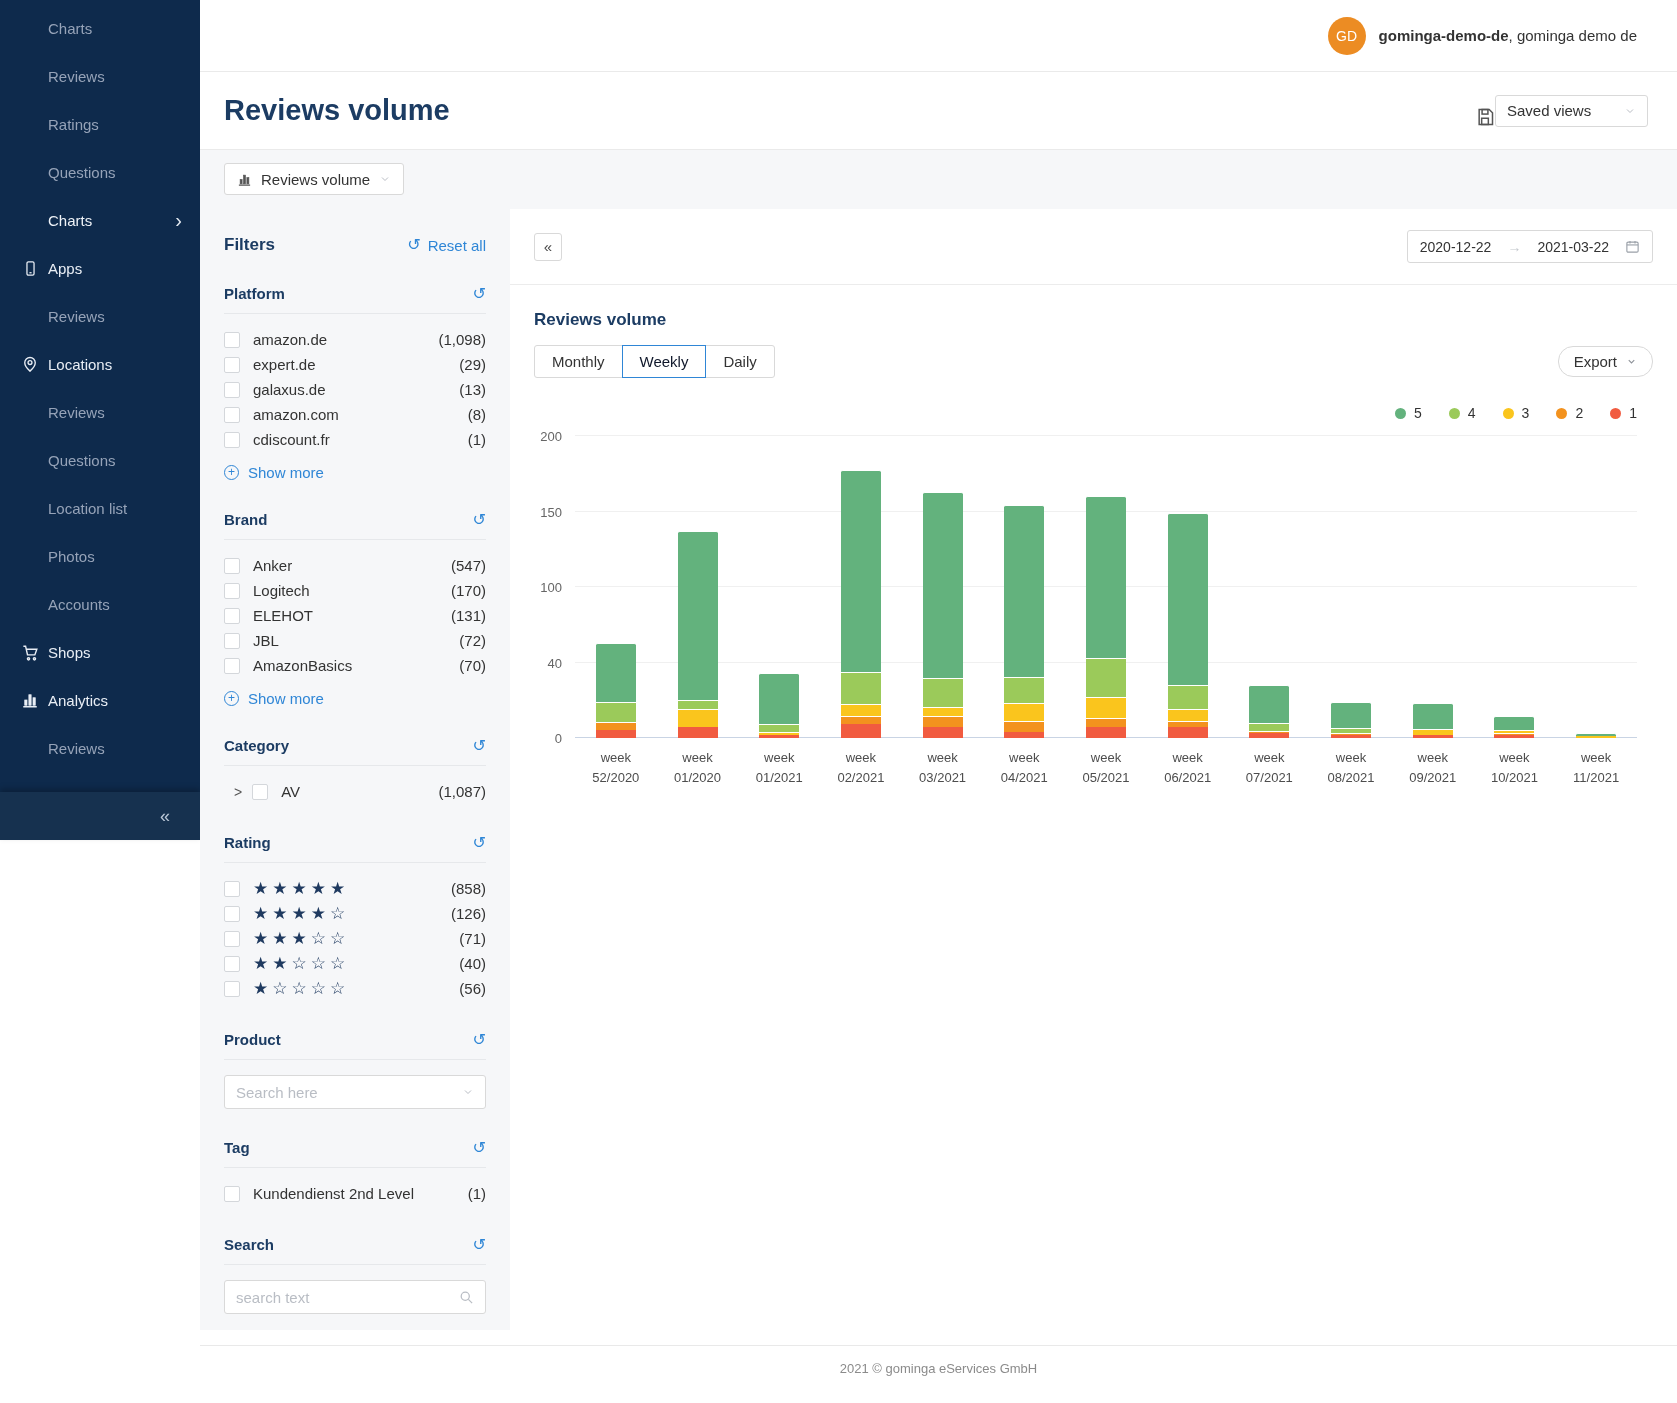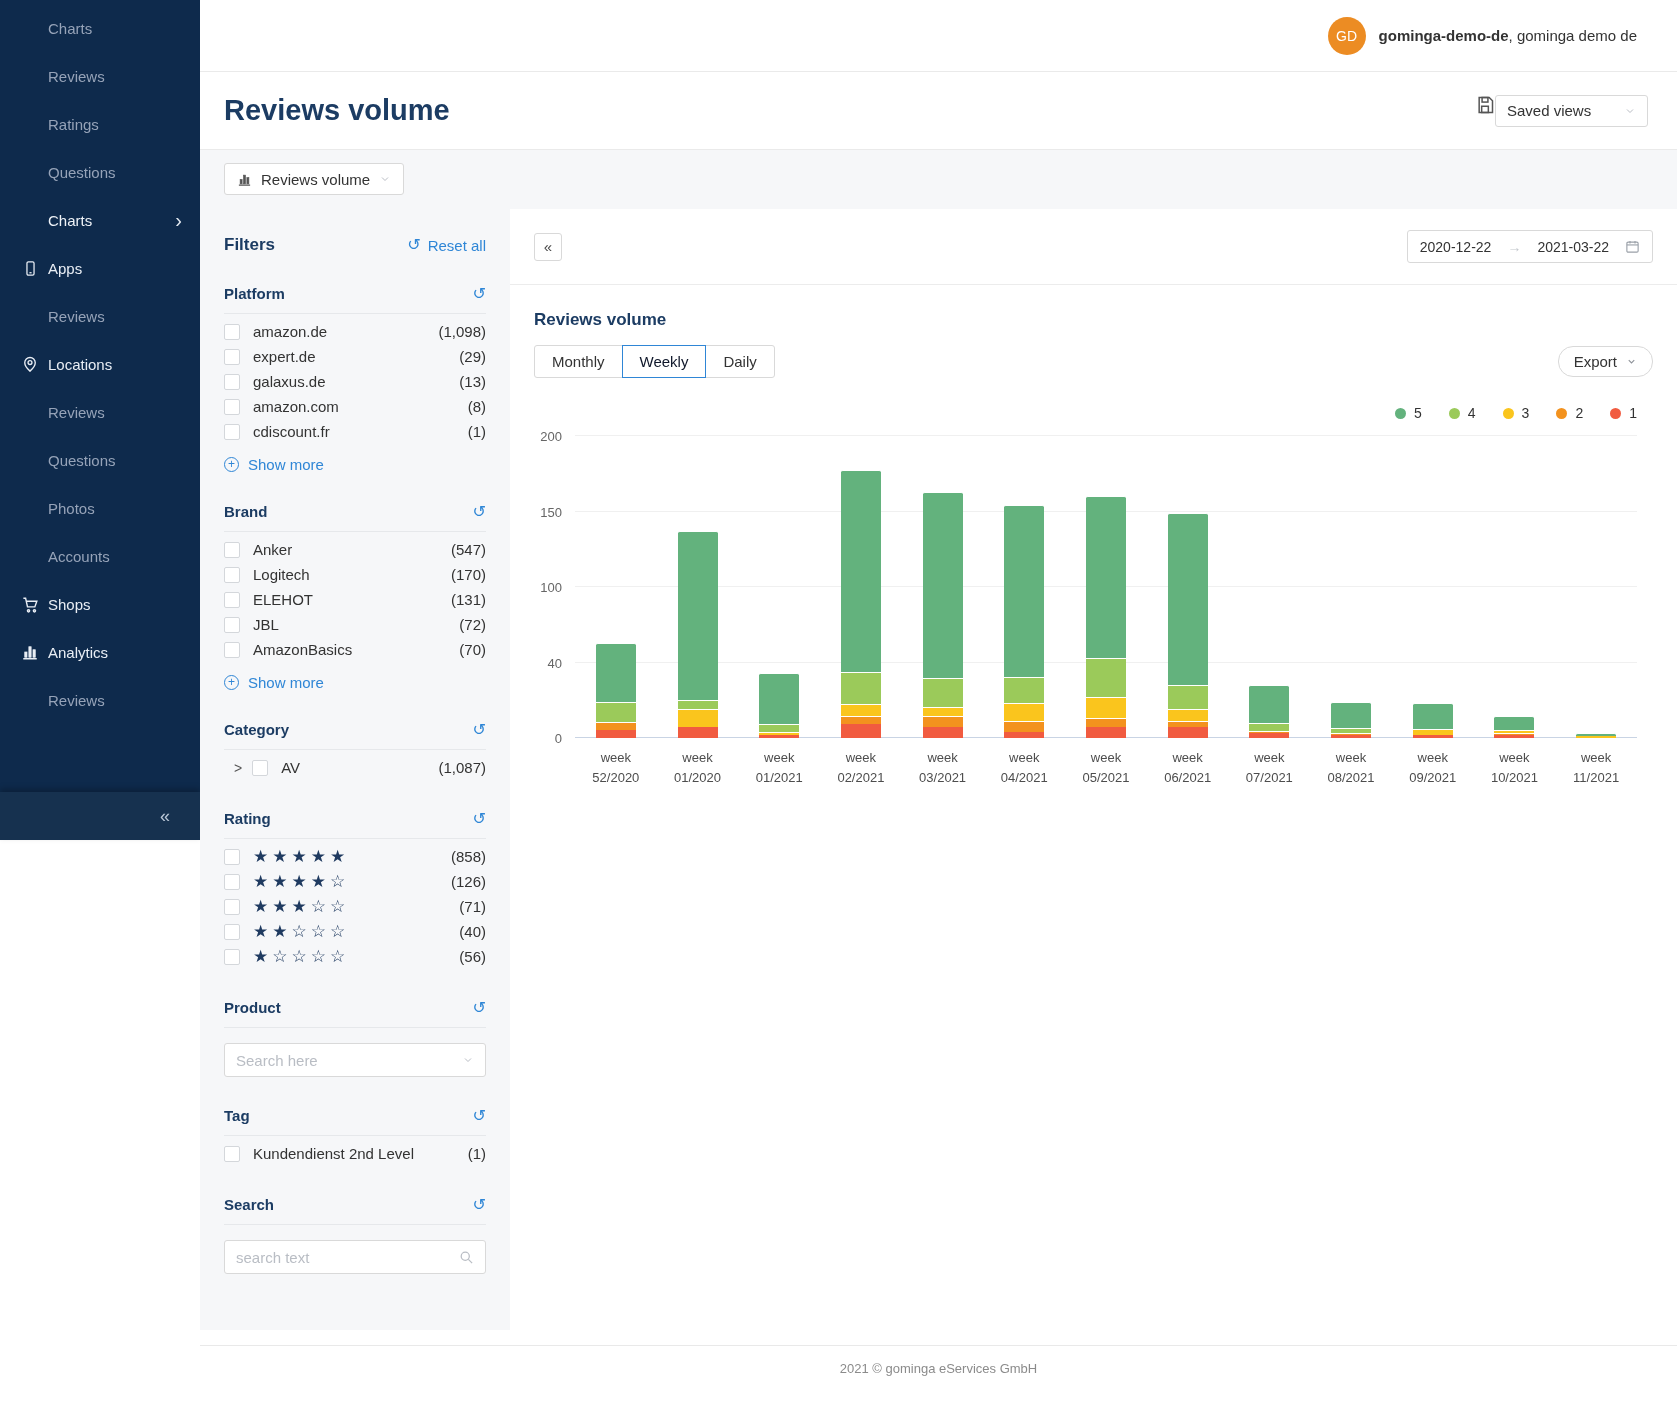--- a/index.html
+++ b/index.html
@@ -27,42 +27,42 @@
             display:flex; align-items:center; justify-content:flex-end; padding-right:40px; }
   .avatar { width:38px; height:38px; border-radius:50%; color:#fff; font-size:14px; display:flex;
             align-items:center; justify-content:center; flex:none; }
   .user-text { margin-left:13px; font-size:15px; color:#333; }
   .user-text b { font-weight:bold; }
 
   
   .titlebar { position:absolute; left:200px; top:72px; width:1477px; height:78px; border-bottom:1px solid #eaeaea;
               display:flex; align-items:center; padding:0 29px 0 24px; }
   .page-title { font-size:29px; font-weight:bold; color:#1c3c63; }
-  .title-right { margin-left:auto; display:flex; align-items:flex-start; }
+  .title-right { margin-left:auto; display:flex; align-items:flex-end; }
   .icon-btn { color:#555; display:flex; align-items:center; cursor:pointer; }
   .saved-views { width:153px; height:32px; border:1px solid #d9d9d9; border-radius:3px; background:#fff;
                  display:flex; align-items:center; padding:0 11px; font-size:15px; color:#333; cursor:pointer; }
   .saved-views .chev { margin-left:auto; color:#b9bdc4; display:flex; }
 
   
   .band { position:absolute; left:200px; top:150px; width:1477px; height:59px; background:#f6f7f9; }
   .chart-selector { margin:13px 0 0 24px; height:32px; border:1px solid #d9d9d9; border-radius:3px; background:#fff;
                     display:inline-flex; align-items:center; gap:9px; padding:0 12px; font-size:15px; color:#333; cursor:pointer; }
   .chart-selector .chev { color:#b9bdc4; display:flex; }
 
   
   .filters { position:absolute; left:200px; top:209px; width:310px; height:1121px; background:#f6f7f9; padding:26px 24px; }
   .f-head { display:flex; justify-content:space-between; align-items:center; }
   .f-title { font-size:17px; font-weight:bold; color:#1c3c63; }
   .link-blue { color:#2f86d6; font-size:15px; display:flex; align-items:center; gap:7px; cursor:pointer; }
   .reset-glyph { font-size:16px; line-height:1; }
   .f-section { margin-top:30px; }
   .f-sec-head { display:flex; justify-content:space-between; align-items:center; padding-bottom:11px; border-bottom:1px solid #e6e8eb; }
   .f-sec-title { font-size:15px; font-weight:bold; color:#1c3c63; }
-  .f-list { margin-top:5px; }
+  .f-list { margin-top:13px; }
   .f-row { display:flex; align-items:center; height:25px; font-size:15px; color:#333; }
   .checkbox { width:16px; height:16px; border:1px solid #d4d7db; border-radius:2px; background:#fff; margin-right:13px; flex:none; cursor:pointer; }
   .f-count { margin-left:auto; color:#333; }
   .show-more { display:flex; align-items:center; gap:9px; color:#2f86d6; font-size:15px; margin-top:12px; cursor:pointer; }
   .circle-plus { width:15px; height:15px; border:1px solid #2f86d6; border-radius:50%; display:flex; align-items:center;
                  justify-content:center; font-size:12px; line-height:1; padding-bottom:1px; }
   .cat-expander { color:#555; font-size:14px; margin-right:10px; cursor:pointer; }
   .stars { color:#1f3a60; font-size:17px; letter-spacing:4px; white-space:nowrap; }
   .select-box { height:34px; border:1px solid #d9d9d9; border-radius:3px; background:#fff; display:flex; align-items:center;
                 padding:0 11px; margin-top:15px; }
@@ -156,20 +156,23 @@
           </span>
           <span class="side-label">Locations</span>
         </div>
         <div class="side-item sub">
           <span class="side-label">Reviews</span>
         </div>
         <div class="side-item sub">
           <span class="side-label">Questions</span>
         </div>
         <div class="side-item sub">
+          <span class="side-label">Location list</span>
+        </div>
+        <div class="side-item sub">
           <span class="side-label">Photos</span>
         </div>
         <div class="side-item sub">
           <span class="side-label">Accounts</span>
         </div>
         <div class="side-item main">
           <span class="side-icon">
             <svg width="19" height="19" viewBox="0 0 24 24" fill="none" stroke="currentColor" stroke-width="1.8">
               <circle cx="9.5" cy="20" r="1.4"></circle>
               <circle cx="17" cy="20" r="1.4"></circle>

